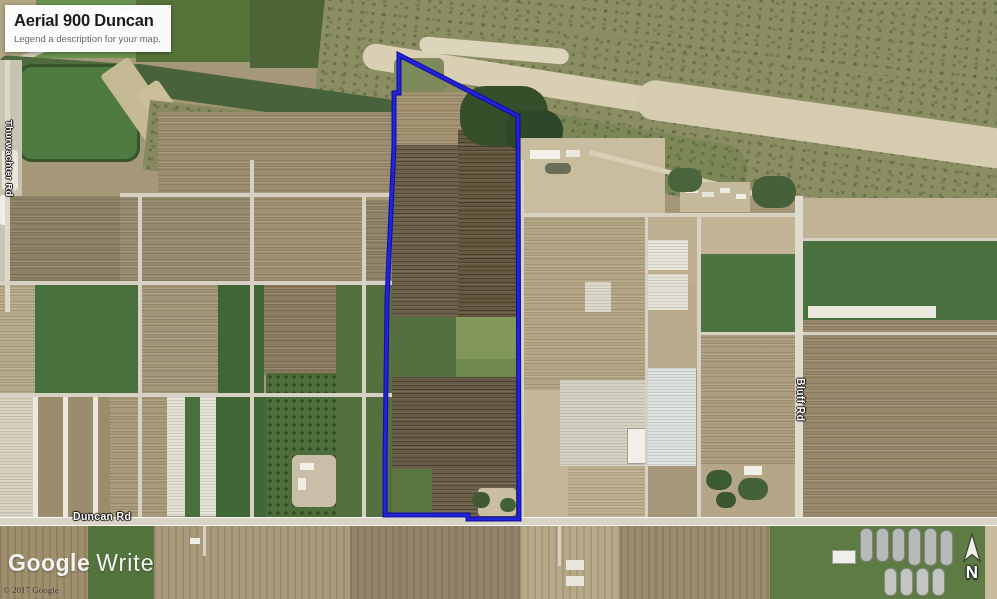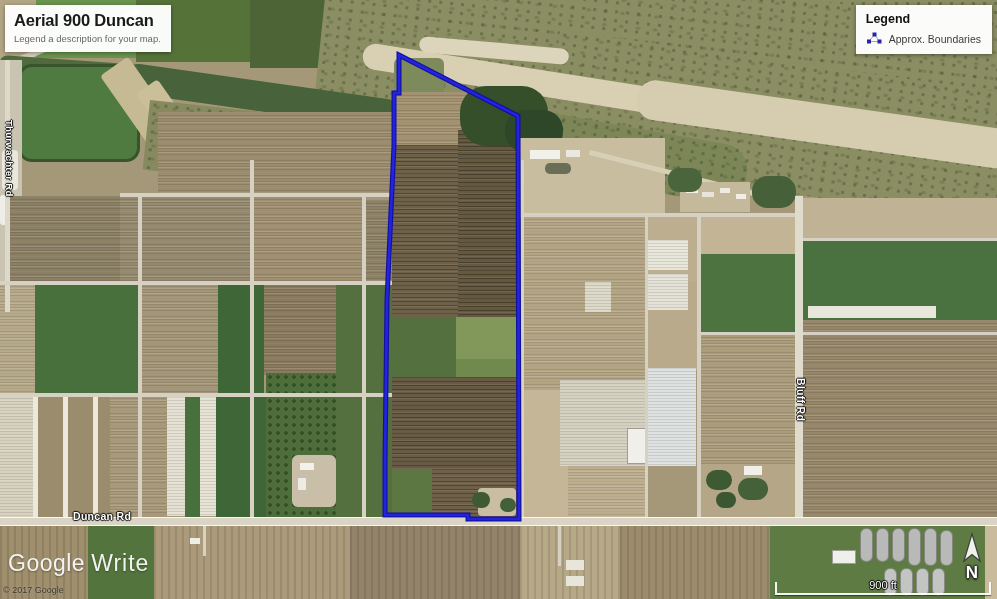--- a/index.html
+++ b/index.html
@@ -20,23 +20,23 @@
   .title-card p{margin:3px 0 0 0;font-size:9.5px;color:#666;white-space:nowrap;}
   .legend-card{position:absolute;right:5px;top:5px;background:rgba(255,255,255,.97);padding:7px 11px 9px 10px;box-shadow:0 1px 4px rgba(0,0,0,.4);}
   .legend-card h2{margin:0;font-size:12.5px;font-weight:bold;color:#111;}
   .legend-row{display:flex;align-items:center;gap:7px;margin-top:6px;}
   .legend-row span{font-size:10.5px;color:#3c3c3c;white-space:nowrap;}
   .road-label{position:absolute;color:#fff;font-size:10.5px;font-weight:bold;letter-spacing:.3px;white-space:nowrap;text-shadow:-1px 0 1px rgba(0,0,0,.9),1px 0 1px rgba(0,0,0,.9),0 -1px 1px rgba(0,0,0,.9),0 1px 1px rgba(0,0,0,.9);}
   .rl-duncan{left:73px;top:510px;}
   .rl-bluff{left:807px;top:378px;transform:rotate(90deg);transform-origin:0 0;}
   .rl-left{left:15px;top:120px;transform:rotate(90deg);transform-origin:0 0;font-size:9.5px;}
   .watermark{position:absolute;left:8px;top:550px;color:rgba(255,255,255,.93);font-size:23px;text-shadow:0 1px 2px rgba(0,0,0,.35);}
-  .watermark .p1{font-weight:400;letter-spacing:.5px;}
+  .watermark .p1{font-weight:700;letter-spacing:.5px;}
   .watermark .p2{font-weight:300;letter-spacing:1px;margin-left:6px;}
-  .copyright{position:absolute;left:3px;top:585px;font-size:9px;color:rgba(45,45,40,.9);text-shadow:0 0 2px rgba(255,255,255,.35);}
+  .copyright{position:absolute;left:3px;top:585px;font-size:9px;color:rgba(45,45,40,.9);text-shadow:0 0 2px rgba(255,255,255,.35);font-family:Liberation Serif, serif;}
   .compass{position:absolute;left:952px;top:531px;width:40px;height:58px;text-align:center;}
   .compass .n-label{position:absolute;left:0;right:0;top:32px;color:#fff;font-size:17px;font-weight:bold;text-shadow:-1px 0 2px #222,1px 0 2px #222,0 -1px 2px #222,0 2px 2px #222;}
   .scalebar{position:absolute;left:775px;top:582px;width:216px;height:13px;border-left:2px solid rgba(255,255,255,.92);border-right:2px solid rgba(255,255,255,.92);border-bottom:2px solid rgba(255,255,255,.92);box-shadow:0 1px 1px rgba(0,0,0,.45);box-sizing:border-box;}
   .scalebar span{display:block;text-align:center;margin-top:-3px;color:#fff;font-size:11px;text-shadow:-1px 0 1px #000,1px 0 1px #000,0 -1px 1px #000,0 1px 1px #000;}
 </style>
 </head>
 <body>
 
 <div id="stage">
 
@@ -184,44 +184,27 @@
 
   <div class="road-label rl-duncan">Duncan Rd</div>
   <div class="road-label rl-bluff">Bluff Rd</div>
   <div class="road-label rl-left">Thurwachter Rd</div>
 
   <div class="title-card">
     <h1>Aerial 900 Duncan</h1>
     <p>Legend a description for your map.</p>
   </div>
 
-  <div class="legend-card">
-    <h2>Legend</h2>
-    <div class="legend-row">
-      <svg width="16" height="13" viewBox="0 0 16 13">
-        <line x1="3" y1="9.5" x2="8.5" y2="2.5" stroke="#9a9ab0" stroke-width="0.9"></line>
-        <line x1="8.5" y1="2.5" x2="13.5" y2="9.5" stroke="#9a9ab0" stroke-width="0.9"></line>
-        <line x1="3" y1="9.5" x2="13.5" y2="9.5" stroke="#9a9ab0" stroke-width="0.9"></line>
-        <rect x="1" y="7.5" width="4" height="4" fill="#2525ad"></rect>
-        <rect x="6.5" y="0.5" width="4" height="4" fill="#2525ad"></rect>
-        <rect x="11.5" y="7.5" width="4" height="4" fill="#2525ad"></rect>
-      </svg>
-      <span>Approx. Boundaries</span>
-    </div>
-  </div>
 
   <div class="watermark">
     <span class="p1">Google</span><span class="p2">Write</span>
   </div>
   <div class="copyright">© 2017 Google</div>
 
   <div class="compass">
     <svg width="40" height="36" viewBox="0 0 40 36">
       <path d="M20,3 L28,30 L20,23.5 L12,30 Z" fill="rgba(252,252,250,.92)" stroke="rgba(45,45,45,.85)" stroke-width="1.2"></path>
     </svg>
     <div class="n-label">N</div>
   </div>
 
-  <div class="scalebar">
-    <span>900 ft</span>
-  </div>
 
 </div>
 
 </body></html>

